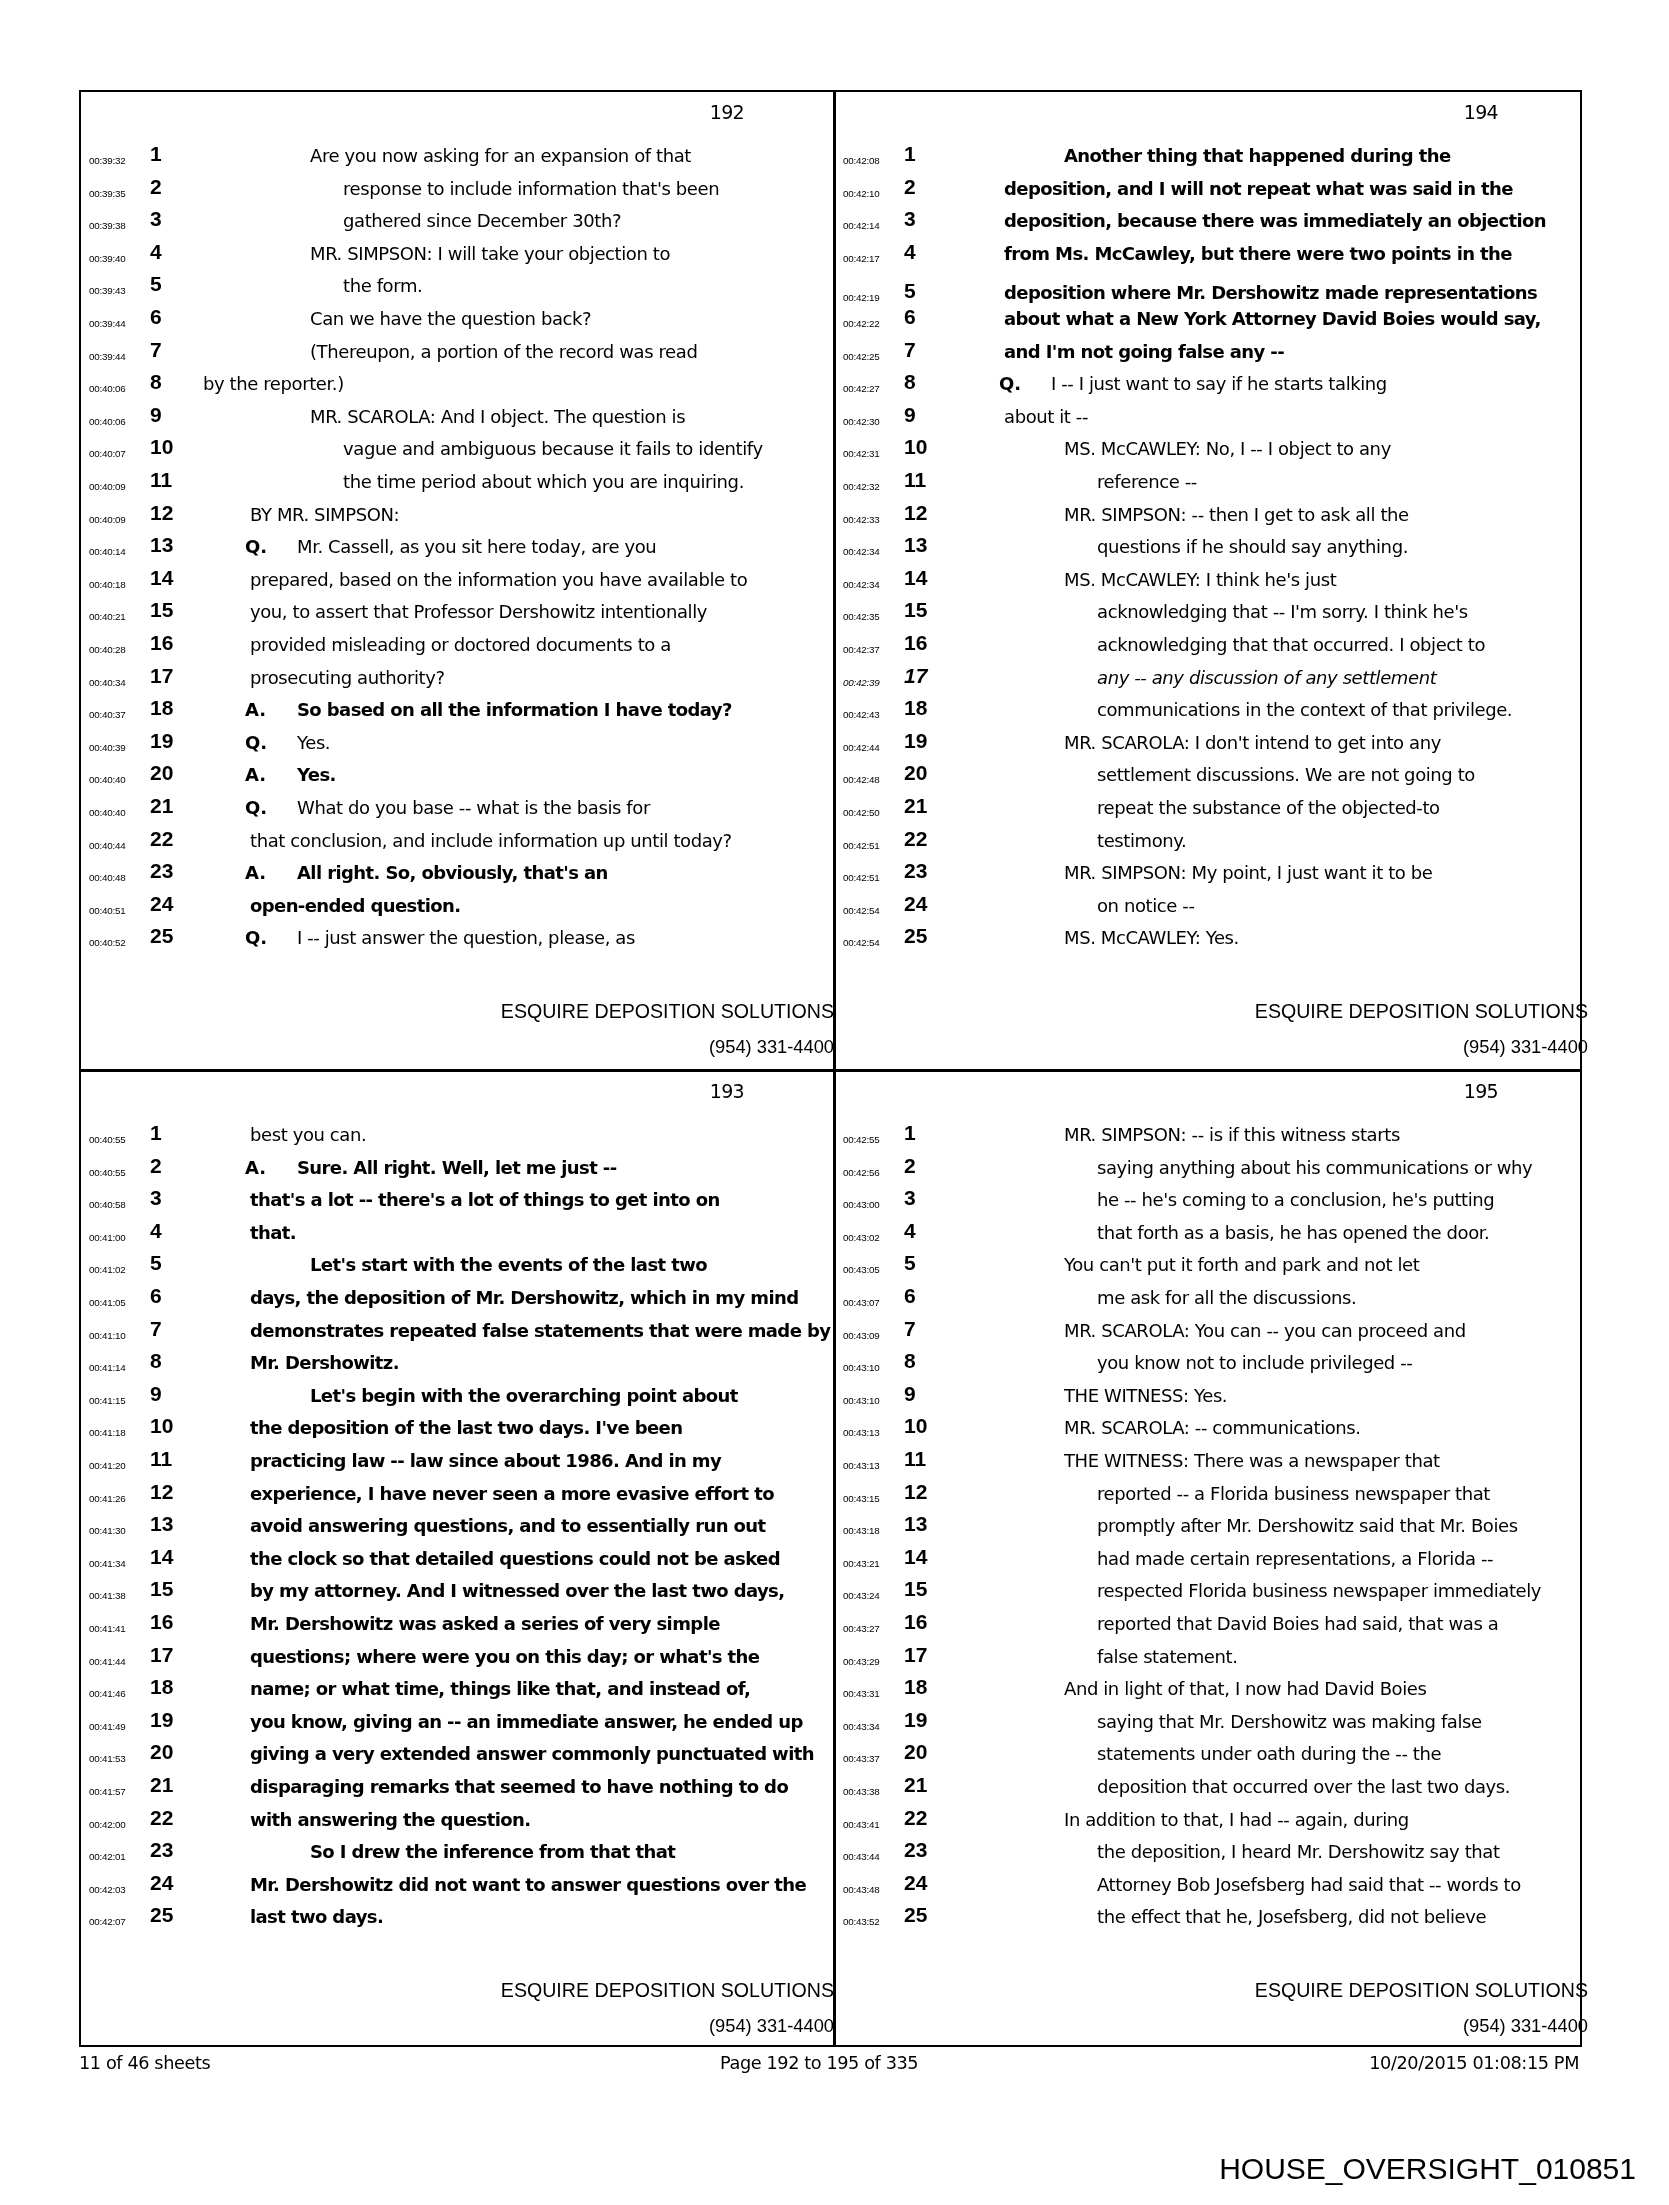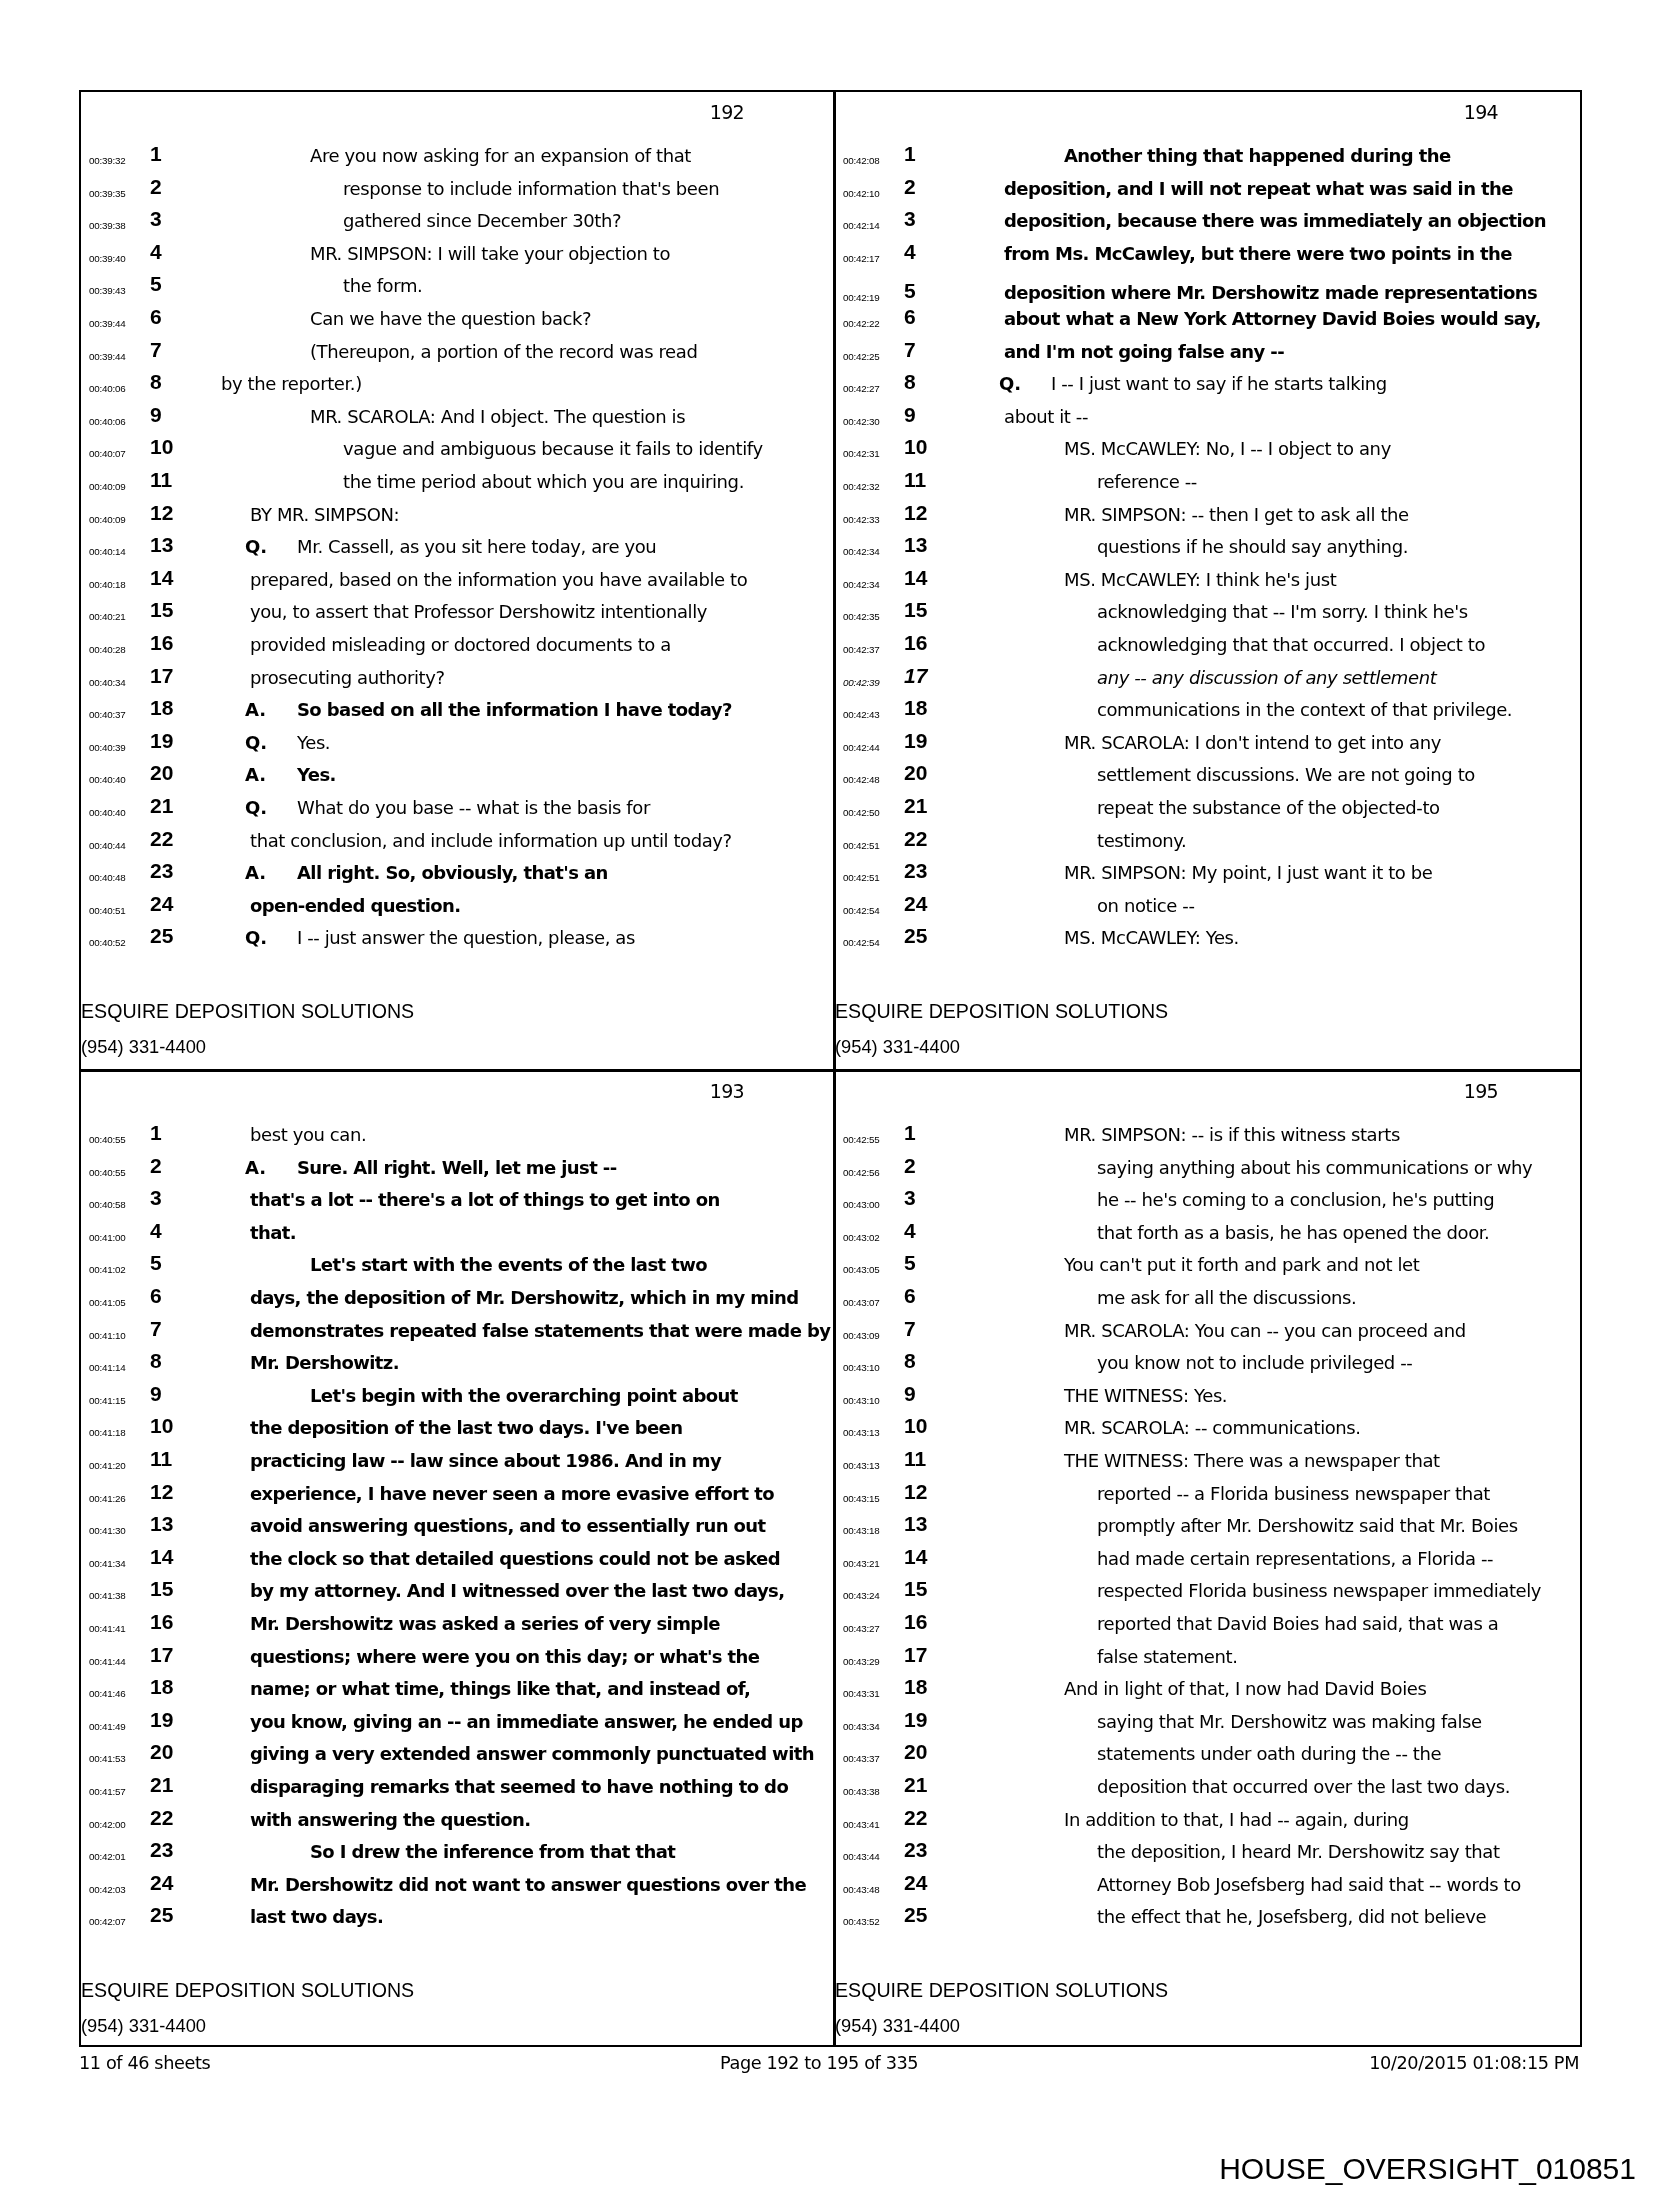--- a/index.html
+++ b/index.html
@@ -17,27 +17,27 @@
   .pnum { position: absolute; right: 90px; top: 7.9px; font-size: 19px; font-family: "DejaVu Sans", sans-serif;
           letter-spacing: -0.7px; }
   .line { position: absolute; left: 0; height: 35px; width: 753px; }
   .ts { position: absolute; left: 7.9px; top: 13px; font-size: 9.8px; font-family: "Liberation Sans", sans-serif;
         letter-spacing: -0.2px; }
   .ln { position: absolute; left: 69px; width: 39px; top: 0; font-size: 21px; font-weight: bold;
         font-family: "Liberation Sans", sans-serif; text-align: left; }
   .txt { position: absolute; top: 2.6px; font-size: 18px; white-space: nowrap; letter-spacing: -0.4px;
          font-family: "DejaVu Sans", sans-serif; }
   .txt.b { font-weight: bold; letter-spacing: -0.6px; }
-  .ind0 { left: 140px; text-align: right; }
+  .ind0 { left: 122px; text-align: right; }
   .ind1 { left: 169px; }
   .ind2 { left: 229px; }
   .ind3 { left: 262px; }
   .qa { position: absolute; top: 2.6px; font-size: 18px; font-weight: bold; left: 164px; }
   .qa-text { left: 216px; }
-  .foot1, .foot2 { position: absolute; left: 0; width: 753px; text-align: left; font-size: 19.6px;
+  .foot1, .foot2 { position: absolute; left: 0; width: 753px; text-align: right; font-size: 19.6px;
                    font-family: "Liberation Sans", sans-serif; }
   .foot1 { top: 907px; }
   .foot2 { top: 943px; font-size: 18.3px; }
   .sheet-foot { position: absolute; top: 2053px; font-size: 17.7px; font-family: "DejaVu Sans", sans-serif;
                 letter-spacing: -0.4px; }
   .sf-left { left: 79px; }
   .sf-center { left: 720px; }
   .sf-right { right: 90px; }
   .bates { position: absolute; right: 33px; top: 2152px; font-size: 30px; font-family: "Liberation Sans", sans-serif; }
 </style>

